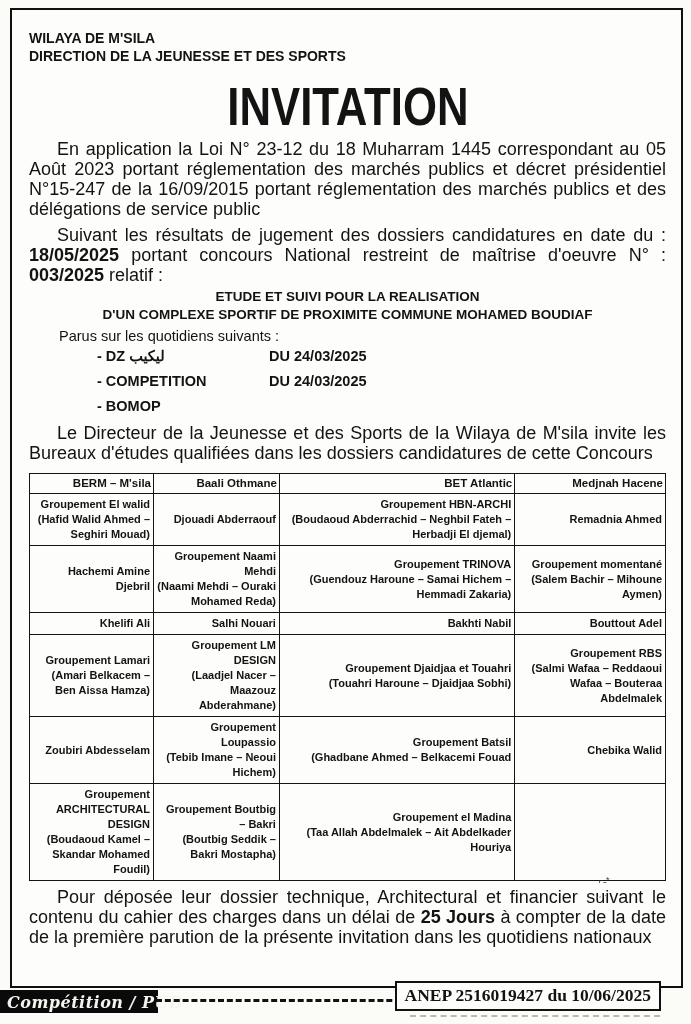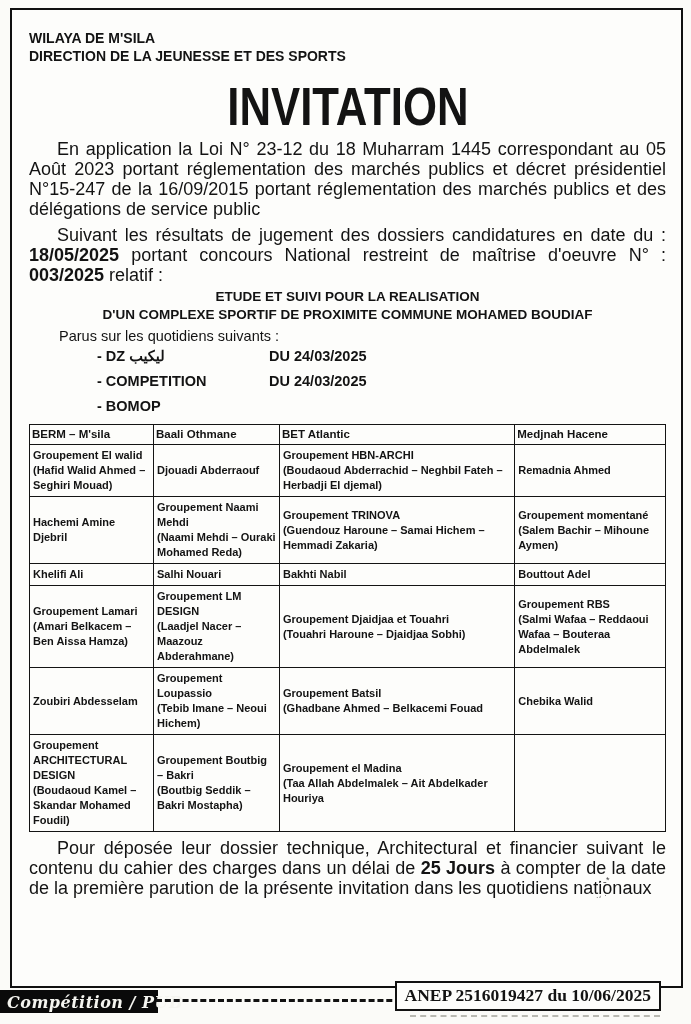--- a/index.html
+++ b/index.html
@@ -31,21 +31,21 @@
   .paper-name{width:172px;}
   .paper-name::before{content:"- ";}
   .director-par{margin-top:12px;}
   table.cands{
     width:100%;border-collapse:collapse;margin-top:10px;
     table-layout:fixed;
   }
   table.cands td,table.cands th{
     border:1.6px solid #141414;
     font-size:11px;font-weight:700;line-height:15px;
-    text-align:left;vertical-align:middle;
+    text-align:right;vertical-align:middle;
     padding:3px 3px;white-space:pre-line;overflow:hidden;
   }
   table.cands th{font-size:11.5px;padding:2px;}
   .closing{margin-top:8px;}
   
   .pub-box{
     position:absolute;left:0;top:990px;width:158px;height:23px;
     background:#0a0a0a;color:#f5f5f0;
     font-family:"DejaVu Serif",serif;font-style:italic;font-weight:700;font-size:16px;
     line-height:25px;padding-left:7px;box-sizing:border-box;
@@ -103,20 +103,23 @@
       <span class="paper-name">COMPETITION</span>
       <span class="paper-date">DU 24/03/2025</span>
     </div>
     <div class="paper-row">
       <span class="paper-name">BOMOP</span>
       <span class="paper-date"></span>
     </div>
   </div>
 
 
+  <p class="body-par director-par">
+    <span>Le Directeur de la Jeunesse et des Sports de la Wilaya de M'sila invite les Bureaux d'études qualifiées dans les dossiers candidatures de cette Concours</span>
+  </p>
 
   <table class="cands">
     <colgroup>
       <col style="width:19.5%">
         <col style="width:19.8%">
         <col style="width:37%">
         <col style="width:23.7%">
     </colgroup>
     <tbody>
         <tr>

